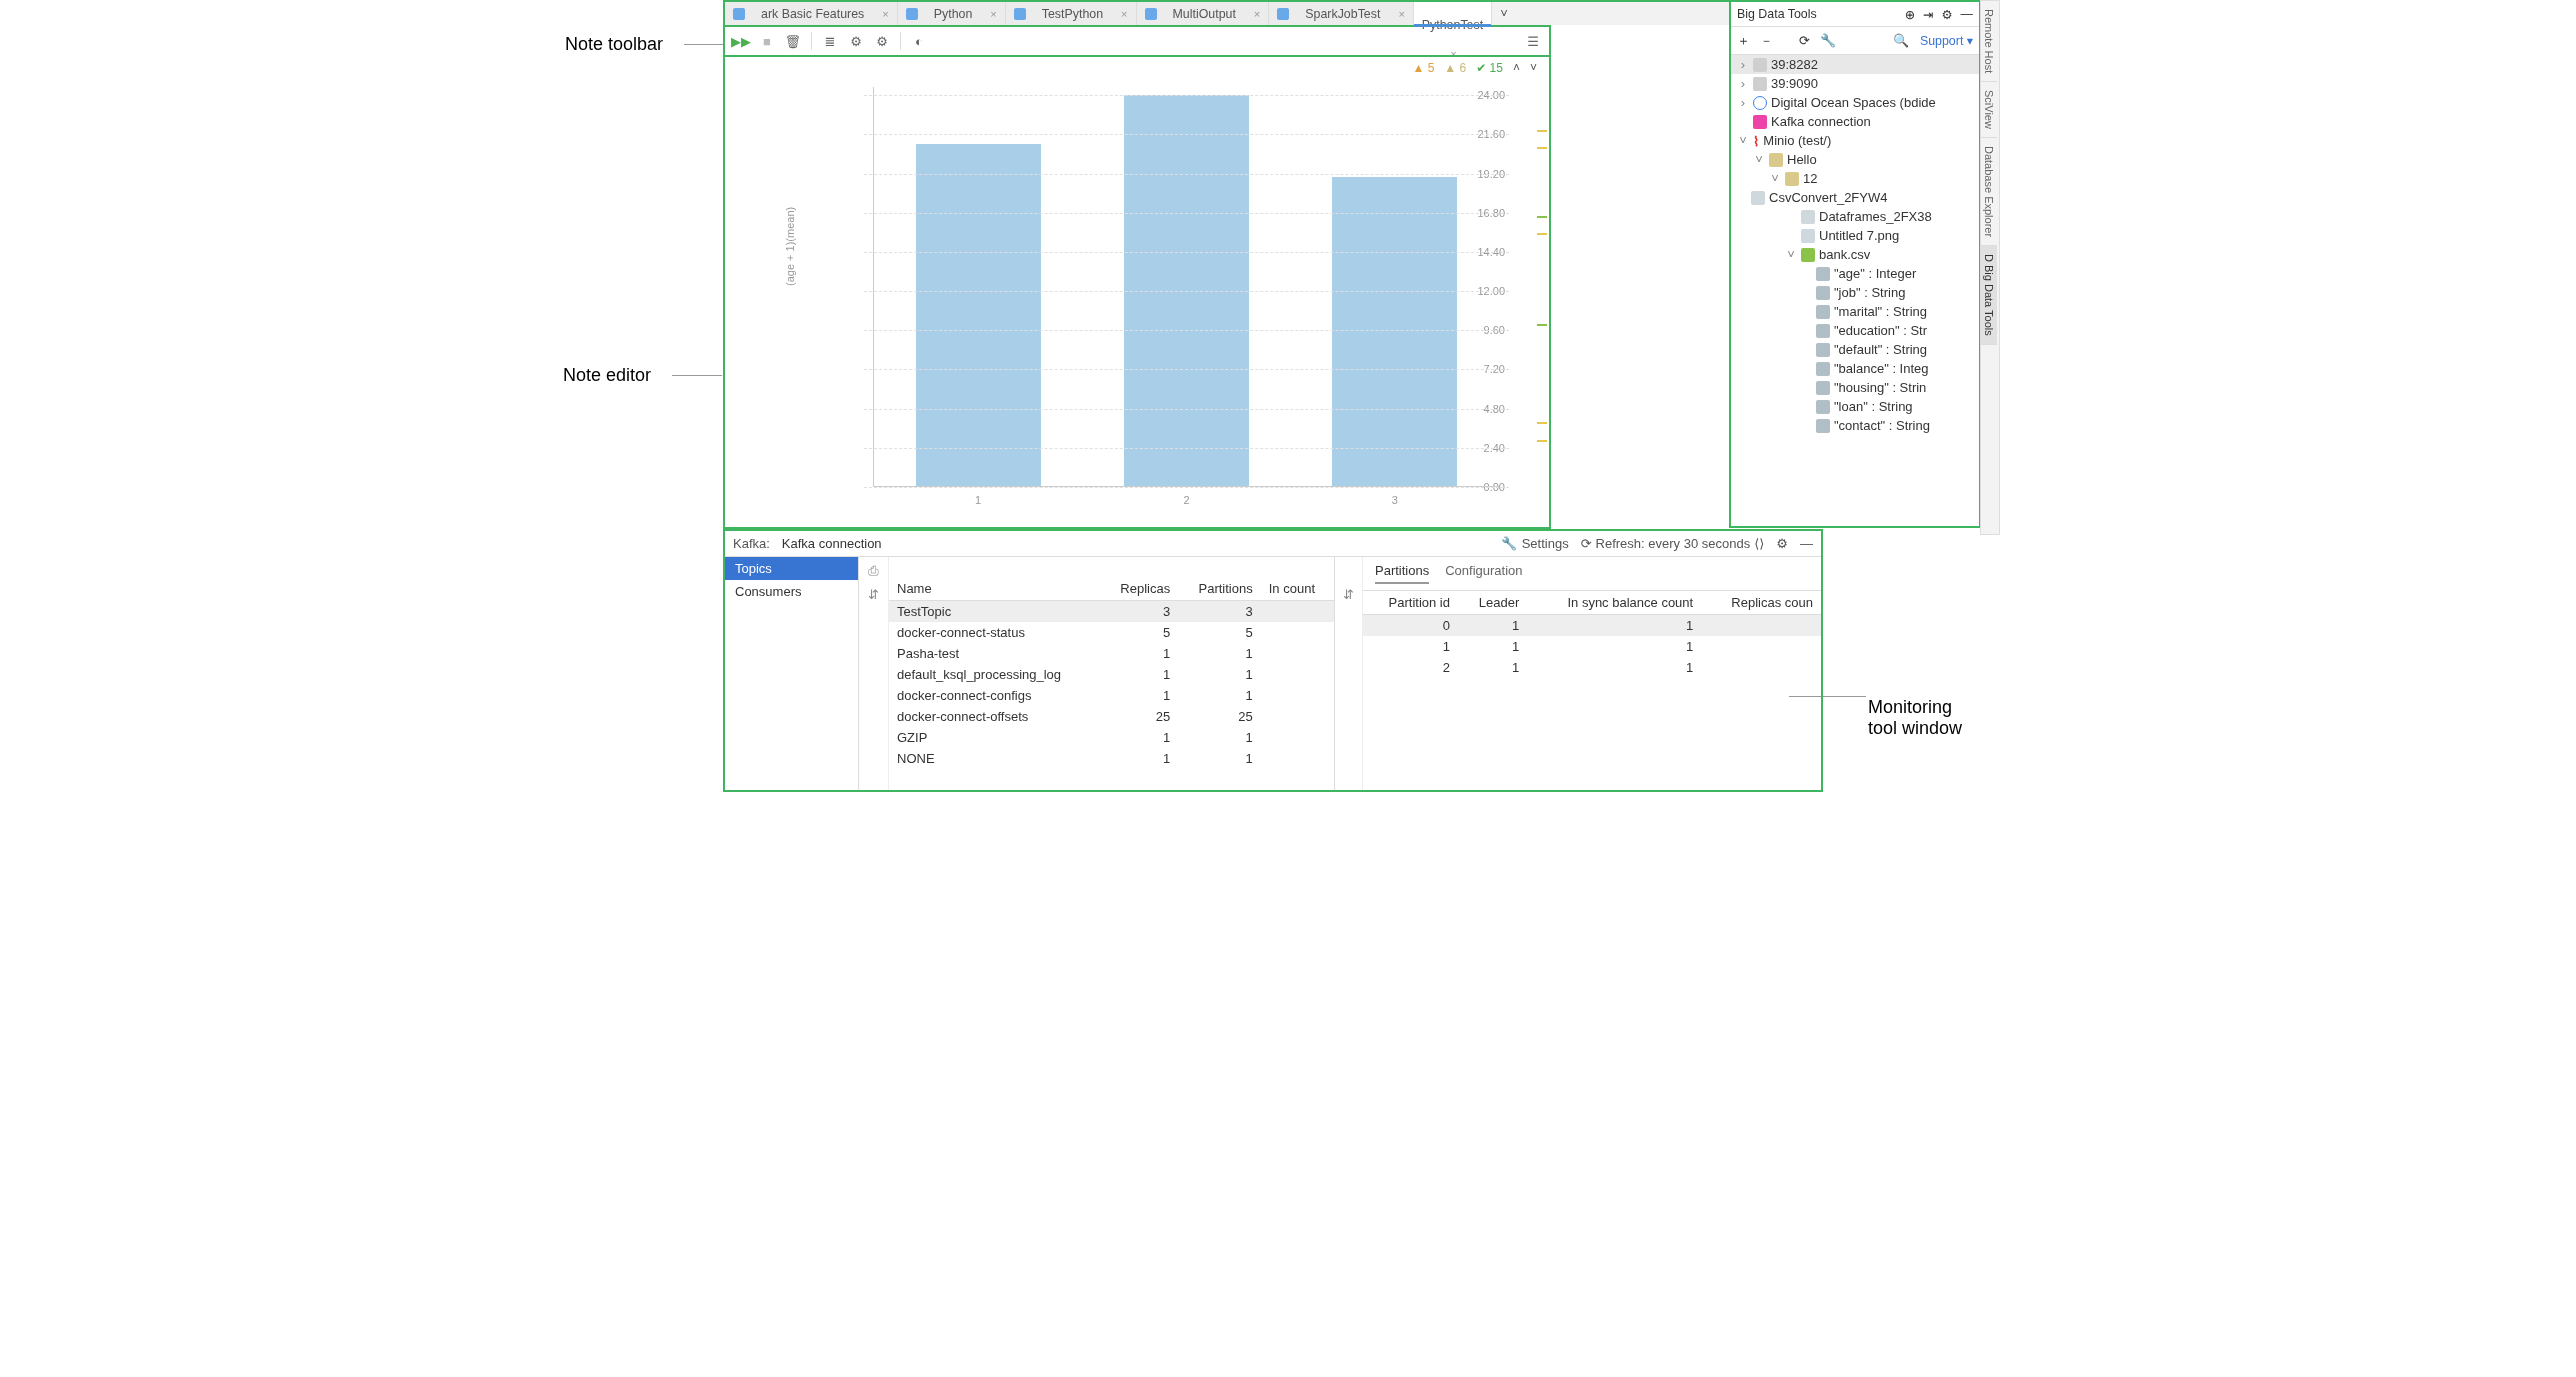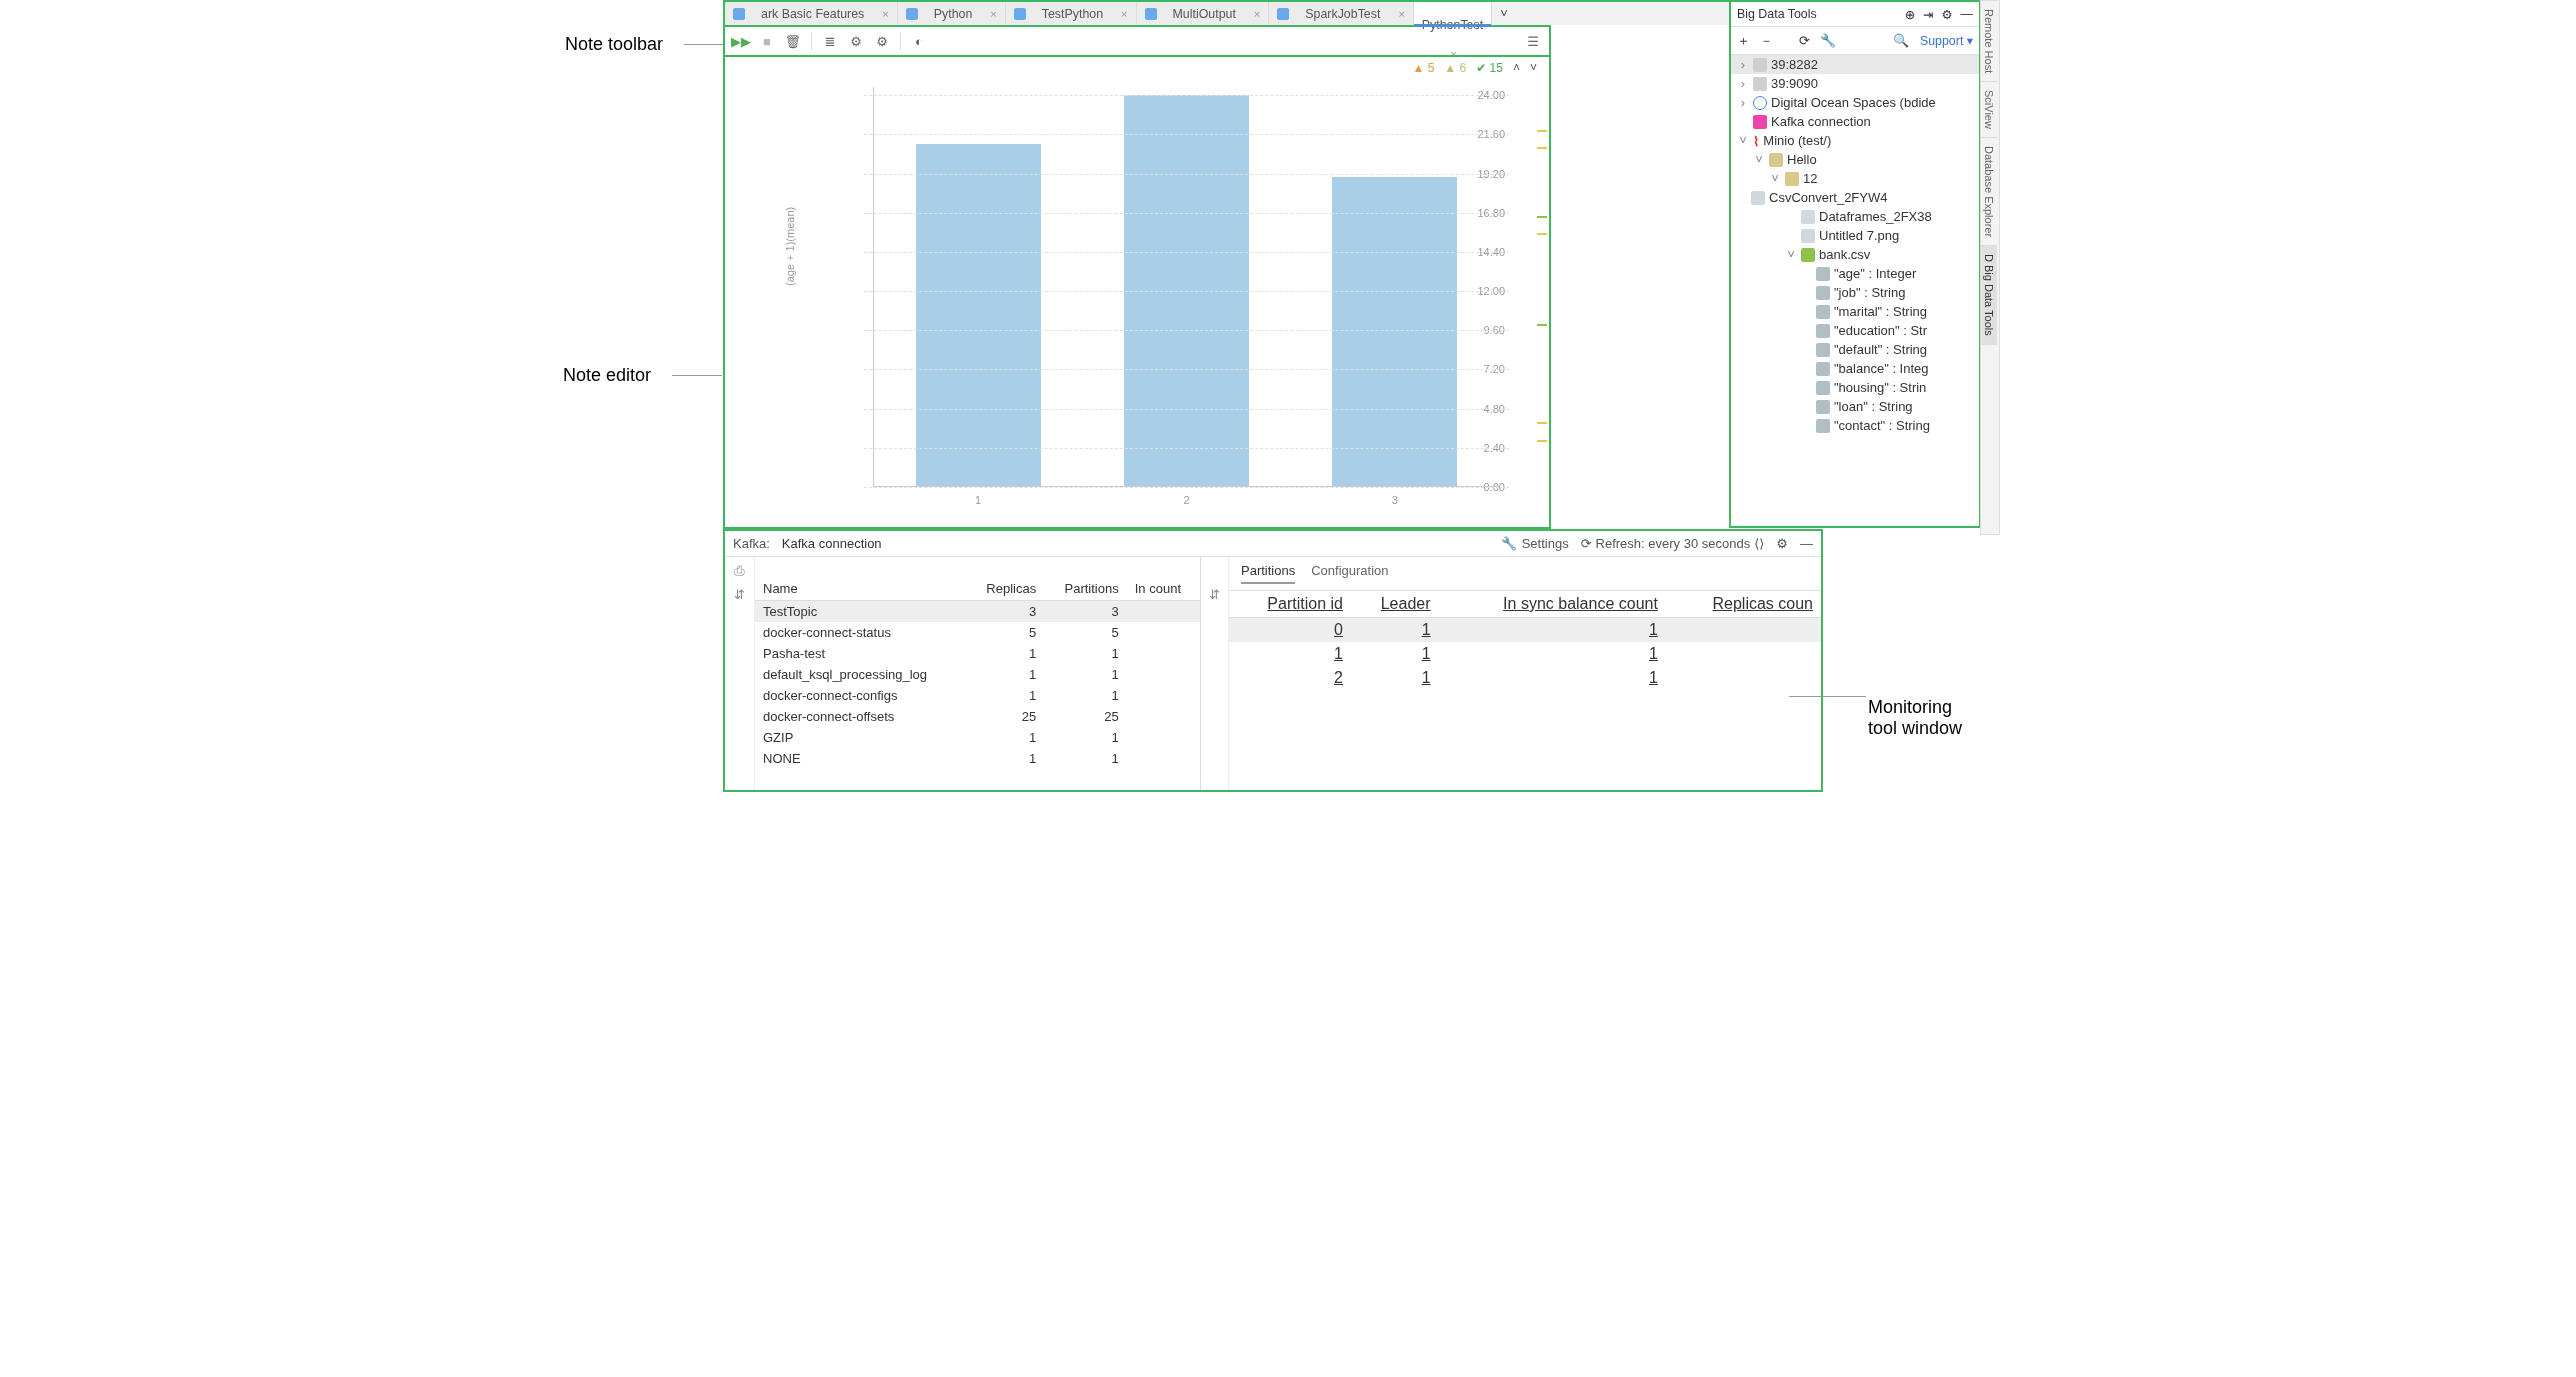--- a/index.html
+++ b/index.html
@@ -61,21 +61,21 @@
   .kafka-mid table { width:100%; border-collapse:collapse; font-size:13px;margin-top:20px;}
   .kafka-mid th { text-align:left; font-weight:normal; padding:4px 8px; border-bottom:1px solid #ddd; color:#333; background:#fff;}
   .kafka-mid th.num, .kafka-mid td.num { text-align:right;}
   .kafka-mid td { padding:3px 8px;}
   .kafka-mid tr.sel td { background:#eee;}
   .kafka-right { flex:1; display:flex;}
   .kafka-right .tabs { display:flex; gap:16px; padding:6px 12px; border-bottom:1px solid #ddd;}
   .kafka-right .tabs .t { font-size:13px; color:#666; padding-bottom:4px;}
   .kafka-right .tabs .t.active { color:#333; border-bottom:2px solid #999;}
   .kafka-right .inner { flex:1; display:flex; flex-direction:column;}
-  .kafka-right table { width:100%; border-collapse:collapse; font-size:16px;text-decoration:underline;}
+  .kafka-right table { width:100%; border-collapse:collapse; font-size:13px;}
   .kafka-right th { text-align:left; font-weight:normal; padding:4px 8px; border-bottom:1px solid #ddd;}
   .kafka-right th.num, .kafka-right td.num{ text-align:right;}
   .kafka-right td { padding:3px 8px;}
   .kafka-right tr.sel td { background:#eee;}
   .kafka-right .gutter{ width:28px; border-right:1px solid #eee; display:flex; align-items:flex-start; justify-content:center; padding-top:30px; color:#888;}
 
   
   .bdt { position:absolute; left:1006px; top:0; width:252px; height:528px; border:2px solid #3fb560; background:#fff; display:flex; flex-direction:column;}
   .bdt-titlebar { height:25px; display:flex; align-items:center; padding:0 6px; gap:8px; border-bottom:1px solid #ddd; font-size:12.4px;}
   .bdt-titlebar .t { flex:1;}
@@ -234,20 +234,24 @@
           </span>
         <span class="act">
             <span>⟳</span>
             <span>Refresh: every 30 seconds</span>
             <span>⟨⟩</span>
           </span>
         <span class="act">⚙</span>
         <span class="act">—</span>
       </div>
       <div class="kafka-body">
+        <div class="kafka-left" id="kafka-left">
+            <div class="item sel">Topics</div>
+            <div class="item">Consumers</div>
+          </div>
         <div class="kafka-mid">
           <div class="gutter">
             <span>⎙</span>
             <span>⇵</span>
           </div>
           <div style="flex:1; overflow:auto;">
             <table id="topics-table">
               <thead>
                   <tr id="topics-head">
                     <th>Name</th>

